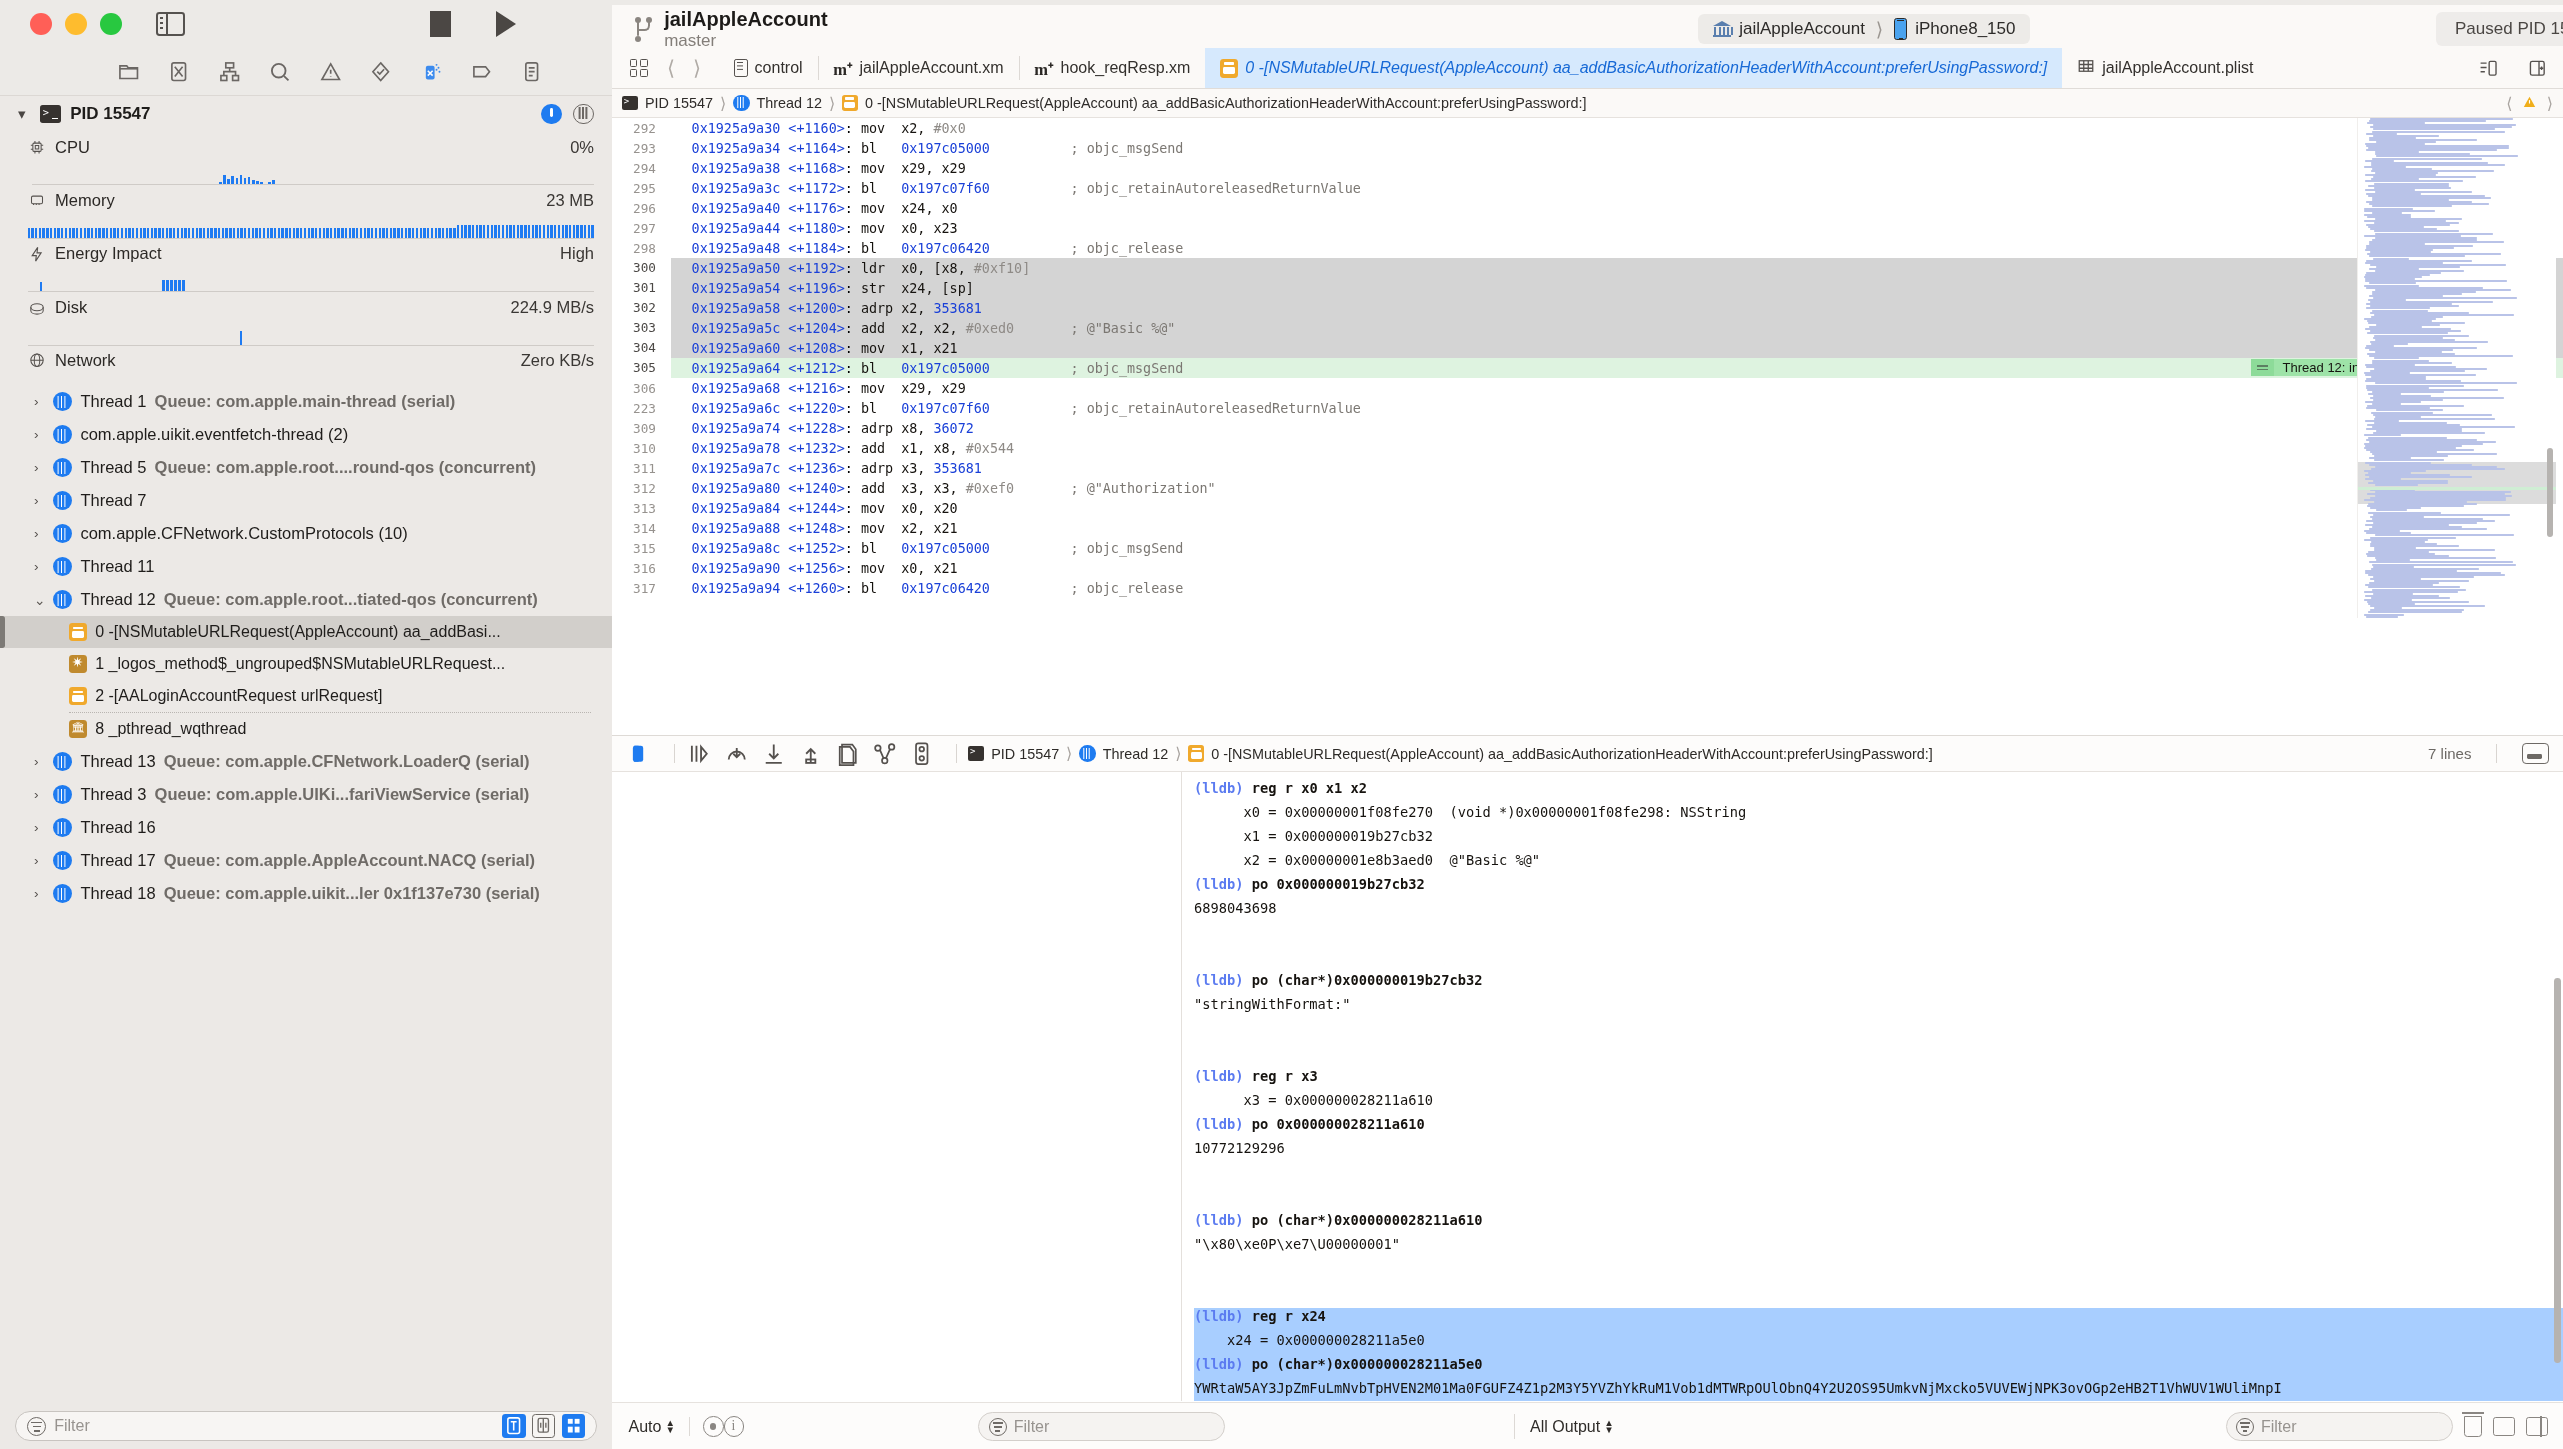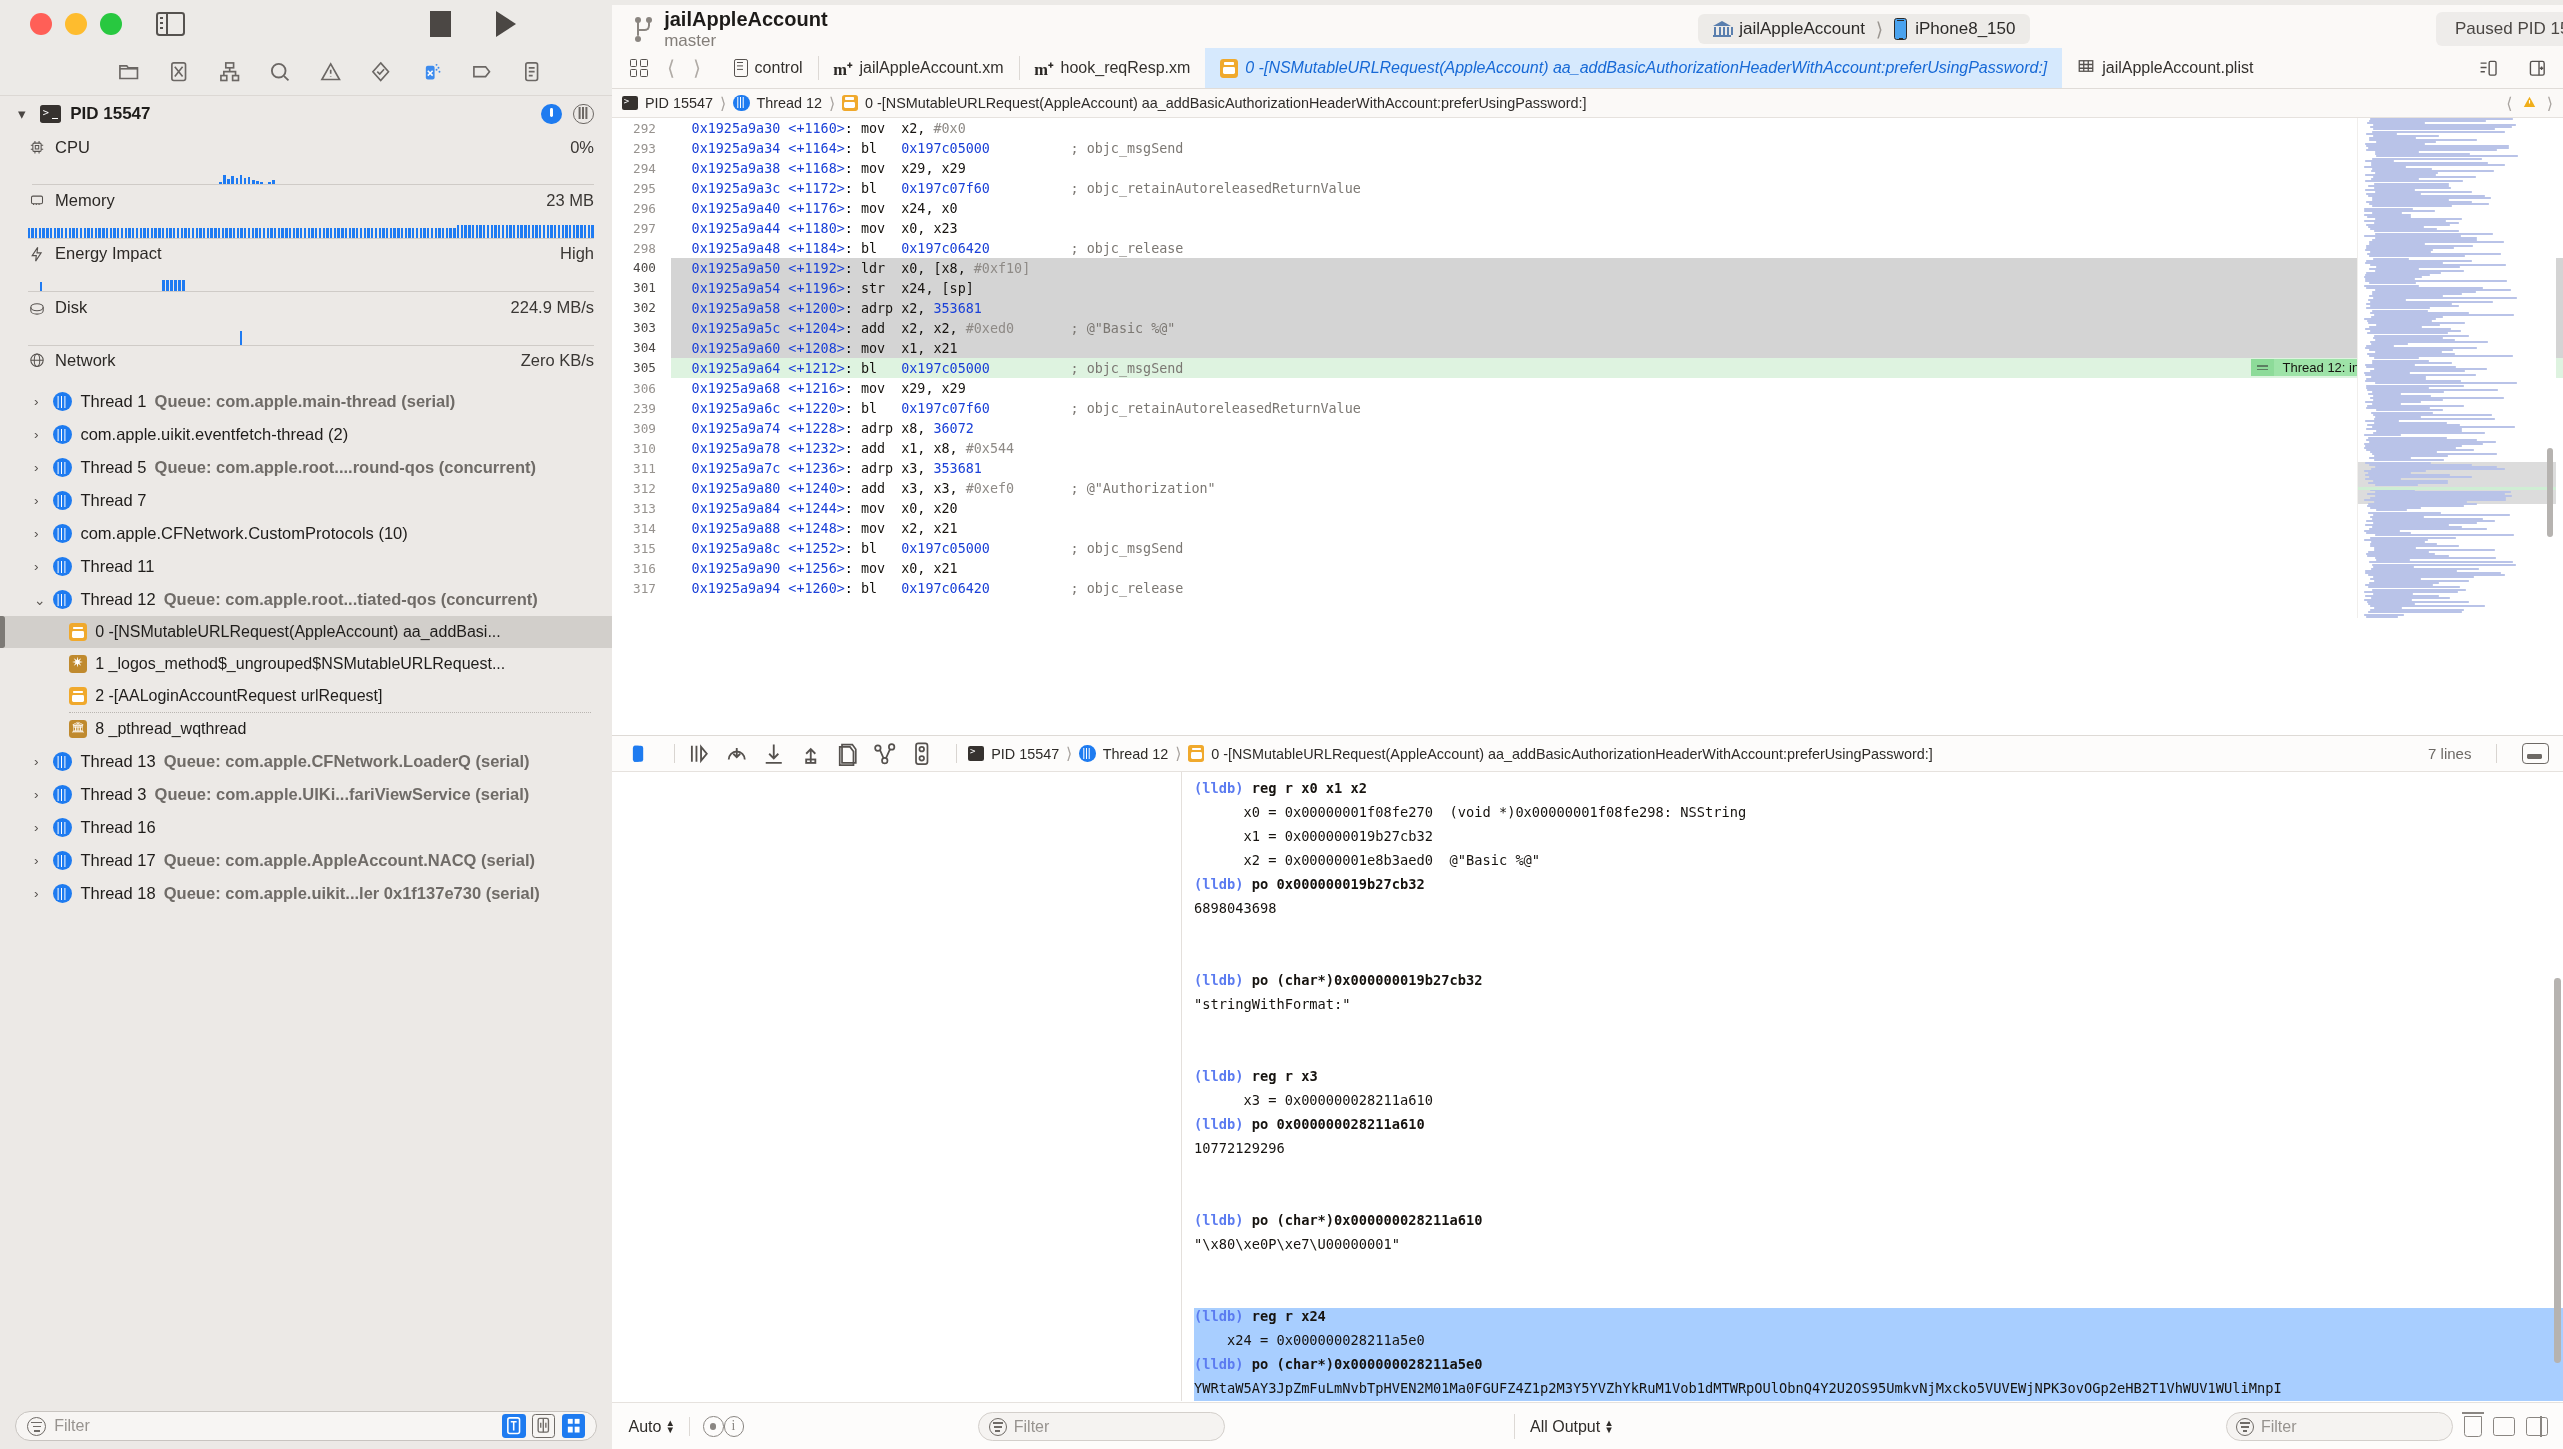--- a/index.html
+++ b/index.html
@@ -1115,28 +1115,28 @@
 </div>
 
 <div id="asmpane">
     <div class="asm-line"><span class="lnum">292</span><span class="asm-body"><span class="addr">0x1925a9a30</span> <span class="off">&lt;+1160&gt;</span>: <span class="mnem">mov  </span><span class="opr">x2, </span><span class="imm">#0x0</span></span></div>
     <div class="asm-line"><span class="lnum">293</span><span class="asm-body"><span class="addr">0x1925a9a34</span> <span class="off">&lt;+1164&gt;</span>: <span class="mnem">bl   </span><span class="tgt">0x197c05000</span>          <span class="cmt">; objc_msgSend</span></span></div>
     <div class="asm-line"><span class="lnum">294</span><span class="asm-body"><span class="addr">0x1925a9a38</span> <span class="off">&lt;+1168&gt;</span>: <span class="mnem">mov  </span><span class="opr">x29, x29</span></span></div>
     <div class="asm-line"><span class="lnum">295</span><span class="asm-body"><span class="addr">0x1925a9a3c</span> <span class="off">&lt;+1172&gt;</span>: <span class="mnem">bl   </span><span class="tgt">0x197c07f60</span>          <span class="cmt">; objc_retainAutoreleasedReturnValue</span></span></div>
     <div class="asm-line"><span class="lnum">296</span><span class="asm-body"><span class="addr">0x1925a9a40</span> <span class="off">&lt;+1176&gt;</span>: <span class="mnem">mov  </span><span class="opr">x24, x0</span></span></div>
     <div class="asm-line"><span class="lnum">297</span><span class="asm-body"><span class="addr">0x1925a9a44</span> <span class="off">&lt;+1180&gt;</span>: <span class="mnem">mov  </span><span class="opr">x0, x23</span></span></div>
     <div class="asm-line"><span class="lnum">298</span><span class="asm-body"><span class="addr">0x1925a9a48</span> <span class="off">&lt;+1184&gt;</span>: <span class="mnem">bl   </span><span class="tgt">0x197c06420</span>          <span class="cmt">; objc_release</span></span></div>
-    <div class="asm-line ctx"><span class="lnum">400</span><span class="asm-body"><span class="addr">0x1925a9a50</span> <span class="off">&lt;+1192&gt;</span>: <span class="mnem">ldr  </span><span class="opr">x0, [x8, </span><span class="imm">#0xf10]</span></span></div>
+    <div class="asm-line ctx"><span class="lnum">300</span><span class="asm-body"><span class="addr">0x1925a9a50</span> <span class="off">&lt;+1192&gt;</span>: <span class="mnem">ldr  </span><span class="opr">x0, [x8, </span><span class="imm">#0xf10]</span></span></div>
     <div class="asm-line ctx"><span class="lnum">301</span><span class="asm-body"><span class="addr">0x1925a9a54</span> <span class="off">&lt;+1196&gt;</span>: <span class="mnem">str  </span><span class="opr">x24, [sp]</span></span></div>
     <div class="asm-line ctx"><span class="lnum">302</span><span class="asm-body"><span class="addr">0x1925a9a58</span> <span class="off">&lt;+1200&gt;</span>: <span class="mnem">adrp </span><span class="opr">x2, </span><span class="tgt">353681</span></span></div>
     <div class="asm-line ctx"><span class="lnum">303</span><span class="asm-body"><span class="addr">0x1925a9a5c</span> <span class="off">&lt;+1204&gt;</span>: <span class="mnem">add  </span><span class="opr">x2, x2, </span><span class="imm">#0xed0</span>       <span class="cmt">; @"Basic %@"</span></span></div>
     <div class="asm-line ctx"><span class="lnum">304</span><span class="asm-body"><span class="addr">0x1925a9a60</span> <span class="off">&lt;+1208&gt;</span>: <span class="mnem">mov  </span><span class="opr">x1, x21</span></span></div>
     <div class="asm-line cur"><span class="lnum">305</span><span class="asm-body"><span class="addr">0x1925a9a64</span> <span class="off">&lt;+1212&gt;</span>: <span class="mnem">bl   </span><span class="tgt">0x197c05000</span>          <span class="cmt">; objc_msgSend</span></span><span class="step-badge"><span class="step-grip"><i></i><i></i></span><span>Thread 12: instruction step over</span></span></div>
     <div class="asm-line"><span class="lnum">306</span><span class="asm-body"><span class="addr">0x1925a9a68</span> <span class="off">&lt;+1216&gt;</span>: <span class="mnem">mov  </span><span class="opr">x29, x29</span></span></div>
-    <div class="asm-line"><span class="lnum">239</span><span class="asm-body"><span class="addr">0x1925a9a6c</span> <span class="off">&lt;+1220&gt;</span>: <span class="mnem">bl   </span><span class="tgt">0x197c07f60</span>          <span class="cmt">; objc_retainAutoreleasedReturnValue</span></span></div>
+    <div class="asm-line"><span class="lnum">223</span><span class="asm-body"><span class="addr">0x1925a9a6c</span> <span class="off">&lt;+1220&gt;</span>: <span class="mnem">bl   </span><span class="tgt">0x197c07f60</span>          <span class="cmt">; objc_retainAutoreleasedReturnValue</span></span></div>
     <div class="asm-line"><span class="lnum">309</span><span class="asm-body"><span class="addr">0x1925a9a74</span> <span class="off">&lt;+1228&gt;</span>: <span class="mnem">adrp </span><span class="opr">x8, </span><span class="tgt">36072</span></span></div>
     <div class="asm-line"><span class="lnum">310</span><span class="asm-body"><span class="addr">0x1925a9a78</span> <span class="off">&lt;+1232&gt;</span>: <span class="mnem">add  </span><span class="opr">x1, x8, </span><span class="imm">#0x544</span></span></div>
     <div class="asm-line"><span class="lnum">311</span><span class="asm-body"><span class="addr">0x1925a9a7c</span> <span class="off">&lt;+1236&gt;</span>: <span class="mnem">adrp </span><span class="opr">x3, </span><span class="tgt">353681</span></span></div>
     <div class="asm-line"><span class="lnum">312</span><span class="asm-body"><span class="addr">0x1925a9a80</span> <span class="off">&lt;+1240&gt;</span>: <span class="mnem">add  </span><span class="opr">x3, x3, </span><span class="imm">#0xef0</span>       <span class="cmt">; @"Authorization"</span></span></div>
     <div class="asm-line"><span class="lnum">313</span><span class="asm-body"><span class="addr">0x1925a9a84</span> <span class="off">&lt;+1244&gt;</span>: <span class="mnem">mov  </span><span class="opr">x0, x20</span></span></div>
     <div class="asm-line"><span class="lnum">314</span><span class="asm-body"><span class="addr">0x1925a9a88</span> <span class="off">&lt;+1248&gt;</span>: <span class="mnem">mov  </span><span class="opr">x2, x21</span></span></div>
     <div class="asm-line"><span class="lnum">315</span><span class="asm-body"><span class="addr">0x1925a9a8c</span> <span class="off">&lt;+1252&gt;</span>: <span class="mnem">bl   </span><span class="tgt">0x197c05000</span>          <span class="cmt">; objc_msgSend</span></span></div>
     <div class="asm-line"><span class="lnum">316</span><span class="asm-body"><span class="addr">0x1925a9a90</span> <span class="off">&lt;+1256&gt;</span>: <span class="mnem">mov  </span><span class="opr">x0, x21</span></span></div>
     <div class="asm-line"><span class="lnum">317</span><span class="asm-body"><span class="addr">0x1925a9a94</span> <span class="off">&lt;+1260&gt;</span>: <span class="mnem">bl   </span><span class="tgt">0x197c06420</span>          <span class="cmt">; objc_release</span></span></div>
   </div>

